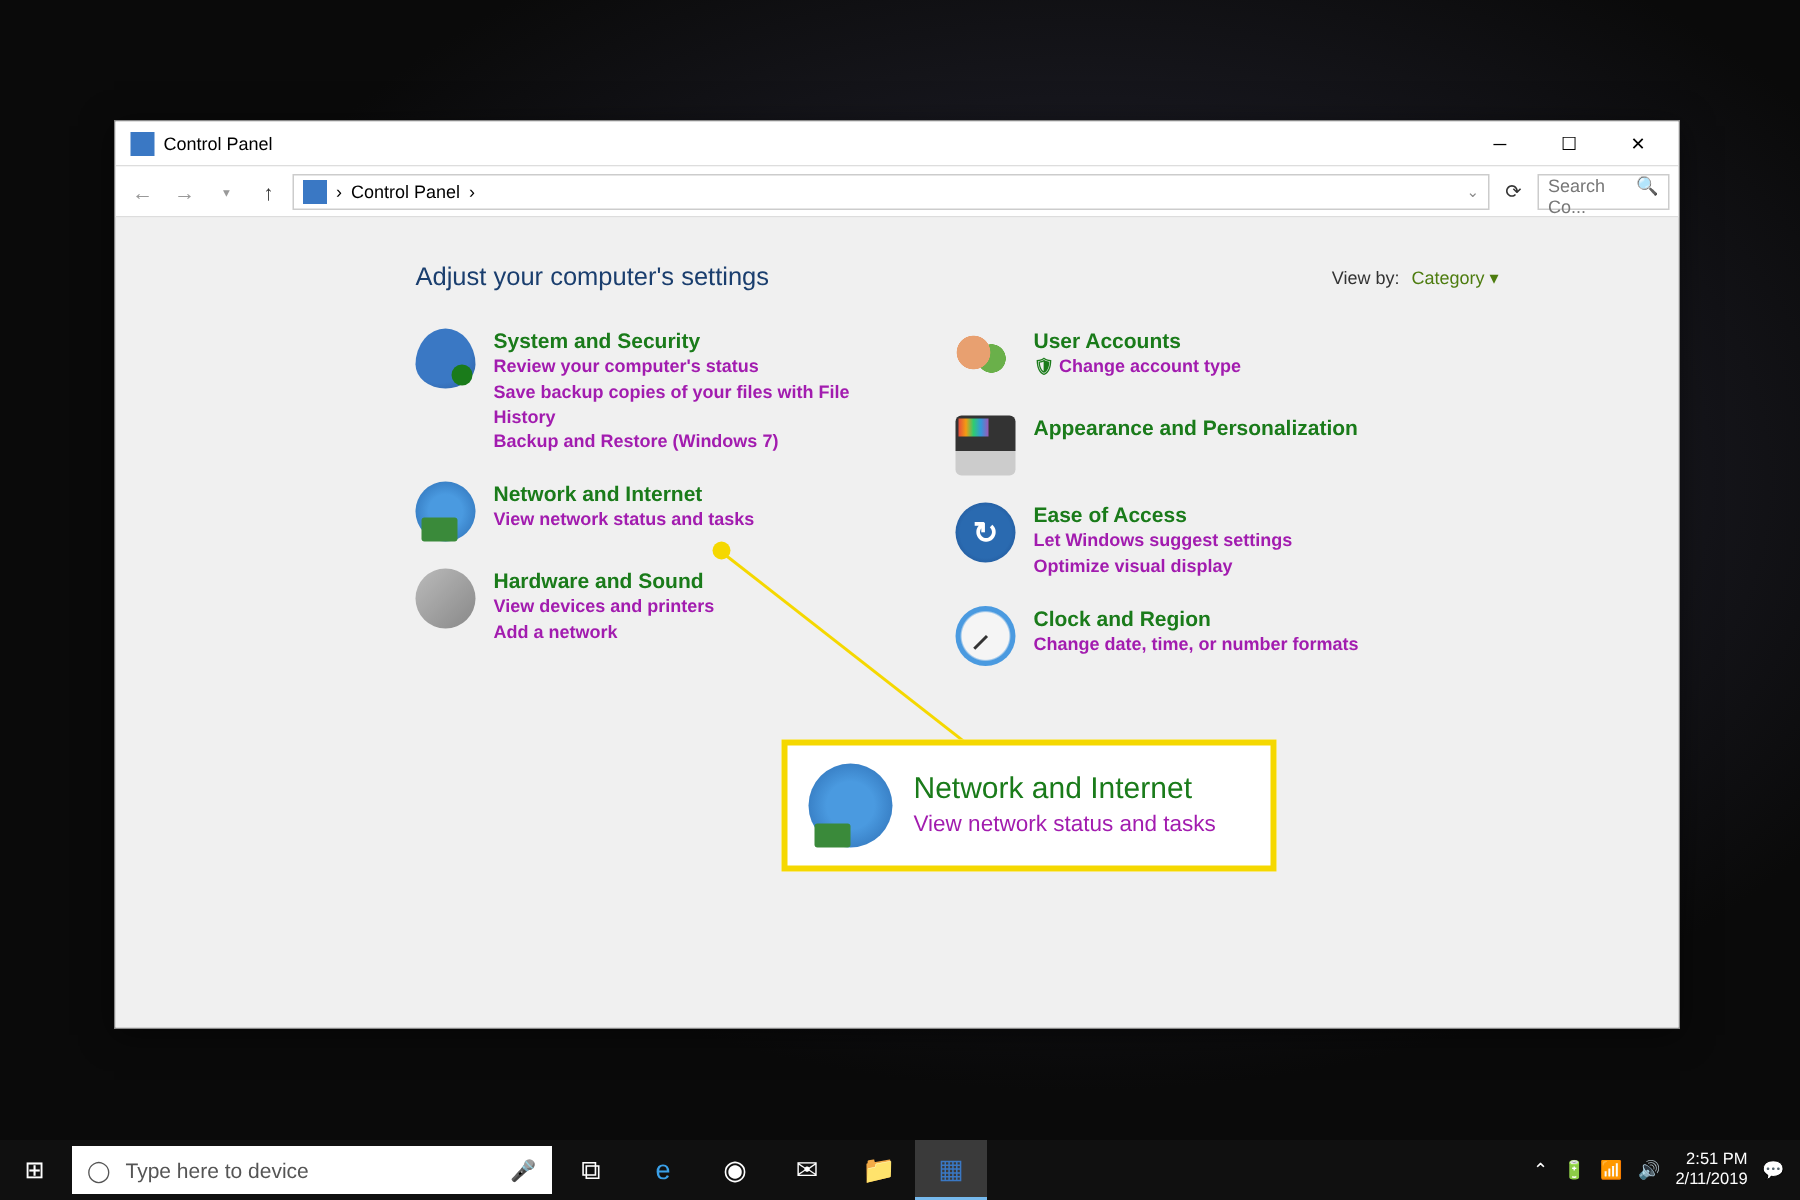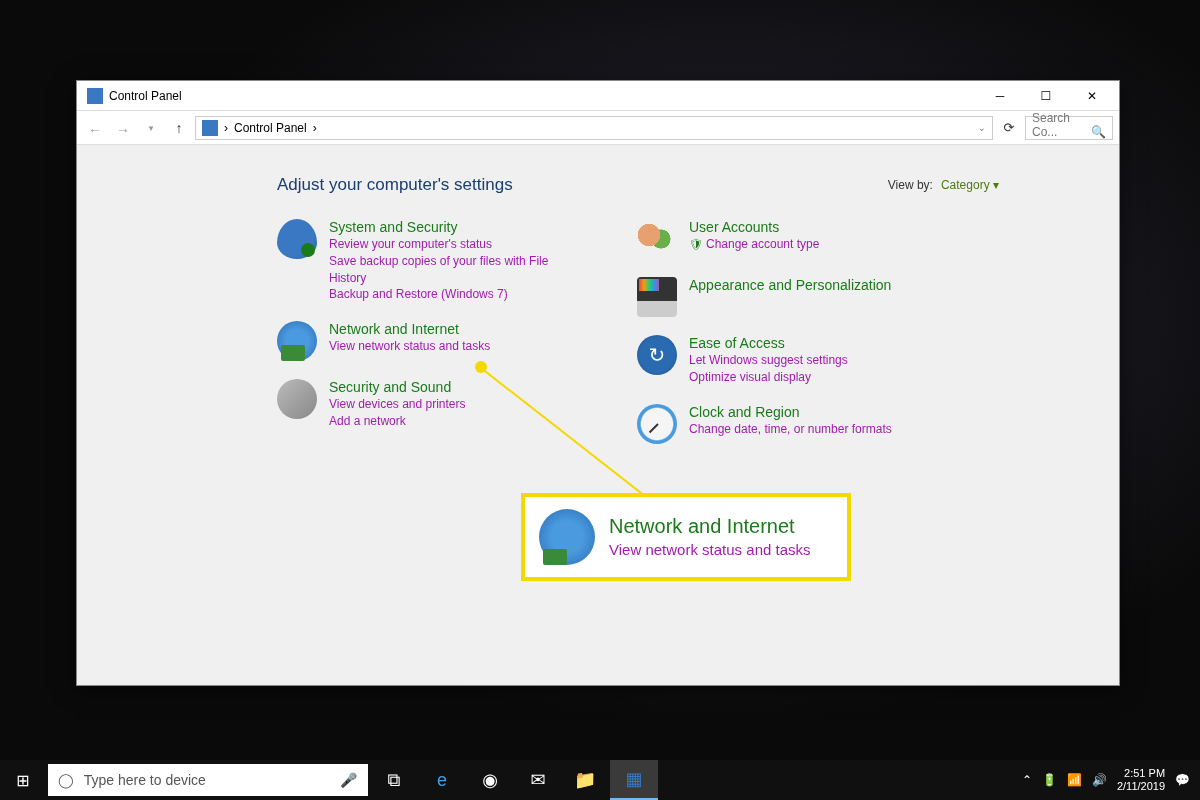--- a/index.html
+++ b/index.html
@@ -14,31 +14,31 @@
 .win-controls { display: flex; }
 .win-btn { width: 46px; height: 30px; display: flex; align-items: center; justify-content: center; font-size: 12px; cursor: default; }
 
 .navbar { height: 34px; display: flex; align-items: center; background: #fff; border-bottom: 1px solid #ddd; padding: 0 6px; gap: 4px; }
 .nav-btn { width: 24px; height: 24px; display: flex; align-items: center; justify-content: center; color: #999; font-size: 14px; }
 .nav-btn.enabled { color: #333; }
 .address { flex: 1; display: flex; align-items: center; gap: 6px; padding: 2px 6px; border: 1px solid #ccc; height: 24px; font-size: 12px; background: #fff; }
 .address-icon { width: 16px; height: 16px; background: #3a78c4; }
 .addr-chev { color: #888; font-size: 10px; margin-left: auto; }
 .refresh-btn { width: 24px; height: 24px; display: flex; align-items: center; justify-content: center; font-size: 13px; color: #333; border: 1px solid transparent; }
-.search-box { width: 88px; height: 24px; border: 1px solid #ccc; display: flex; align-items: flex-end; padding: 0 6px; font-size: 12px; color: #777; background: #fff; justify-content: space-between; }
+.search-box { width: 88px; height: 24px; border: 1px solid #ccc; display: flex; align-items: flex-start; padding: 0 6px; font-size: 12px; color: #777; background: #fff; justify-content: space-between; }
 
 .content { padding: 20px 40px; background: #f0f0f0; height: calc(100% - 64px); position: relative; }
 .content-head { display: flex; justify-content: space-between; align-items: center; margin: 10px 80px 24px 160px; }
 .adjust { color: #1a3e6e; font-size: 17px; }
 .viewby { font-size: 12px; color: #333; display: flex; align-items: center; gap: 8px; }
 .viewby-val { color: #4d7c0f; }
 
 .columns { display: flex; gap: 60px; margin-left: 160px; }
 .col { width: 300px; display: flex; flex-direction: column; gap: 18px; }
-.cat { display: flex; gap: 12px; }
+.cat { display: flex; gap: 12px; font-weight: bold; }
 .cat-icon { width: 40px; height: 40px; flex-shrink: 0; border-radius: 4px; }
 .cat-body { display: flex; flex-direction: column; }
 .cat-title { color: #1a7b1a; font-size: 14px; margin-bottom: 1px; }
 .cat-link { color: #a21caf; font-size: 12px; line-height: 1.4; }
 .cat-link.shield::before { content: "🛡"; color: #1a7b1a; margin-right: 3px; font-size: 11px; }
 
 
 .ico-shield { background: radial-gradient(circle at 40% 40%, #3a78c4 60%, #2a5a9a 100%); border-radius: 50% 50% 50% 50% / 60% 60% 40% 40%; position: relative; }
 .ico-shield::after { content: ""; position: absolute; right: 2px; bottom: 2px; width: 14px; height: 14px; background: #1a7b1a; border-radius: 50%; }
 .ico-net { background: radial-gradient(circle, #4a9ae0 40%, #2a6ab0 100%); border-radius: 50%; position: relative; }
@@ -131,21 +131,21 @@
         <div class="cat">
           <div class="cat-icon ico-net"></div>
           <div class="cat-body">
             <a class="cat-title">Network and Internet</a>
             <a class="cat-link">View network status and tasks</a>
           </div>
         </div>
         <div class="cat">
           <div class="cat-icon ico-hw"></div>
           <div class="cat-body">
-            <a class="cat-title">Security and Sound</a>
+            <a class="cat-title">Hardware and Sound</a>
             <a class="cat-link">View devices and printers</a>
             <a class="cat-link">Add a network</a>
           </div>
         </div>
       </div>
 
       <div class="col">
         <div class="cat">
           <div class="cat-icon ico-users"></div>
           <div class="cat-body">

